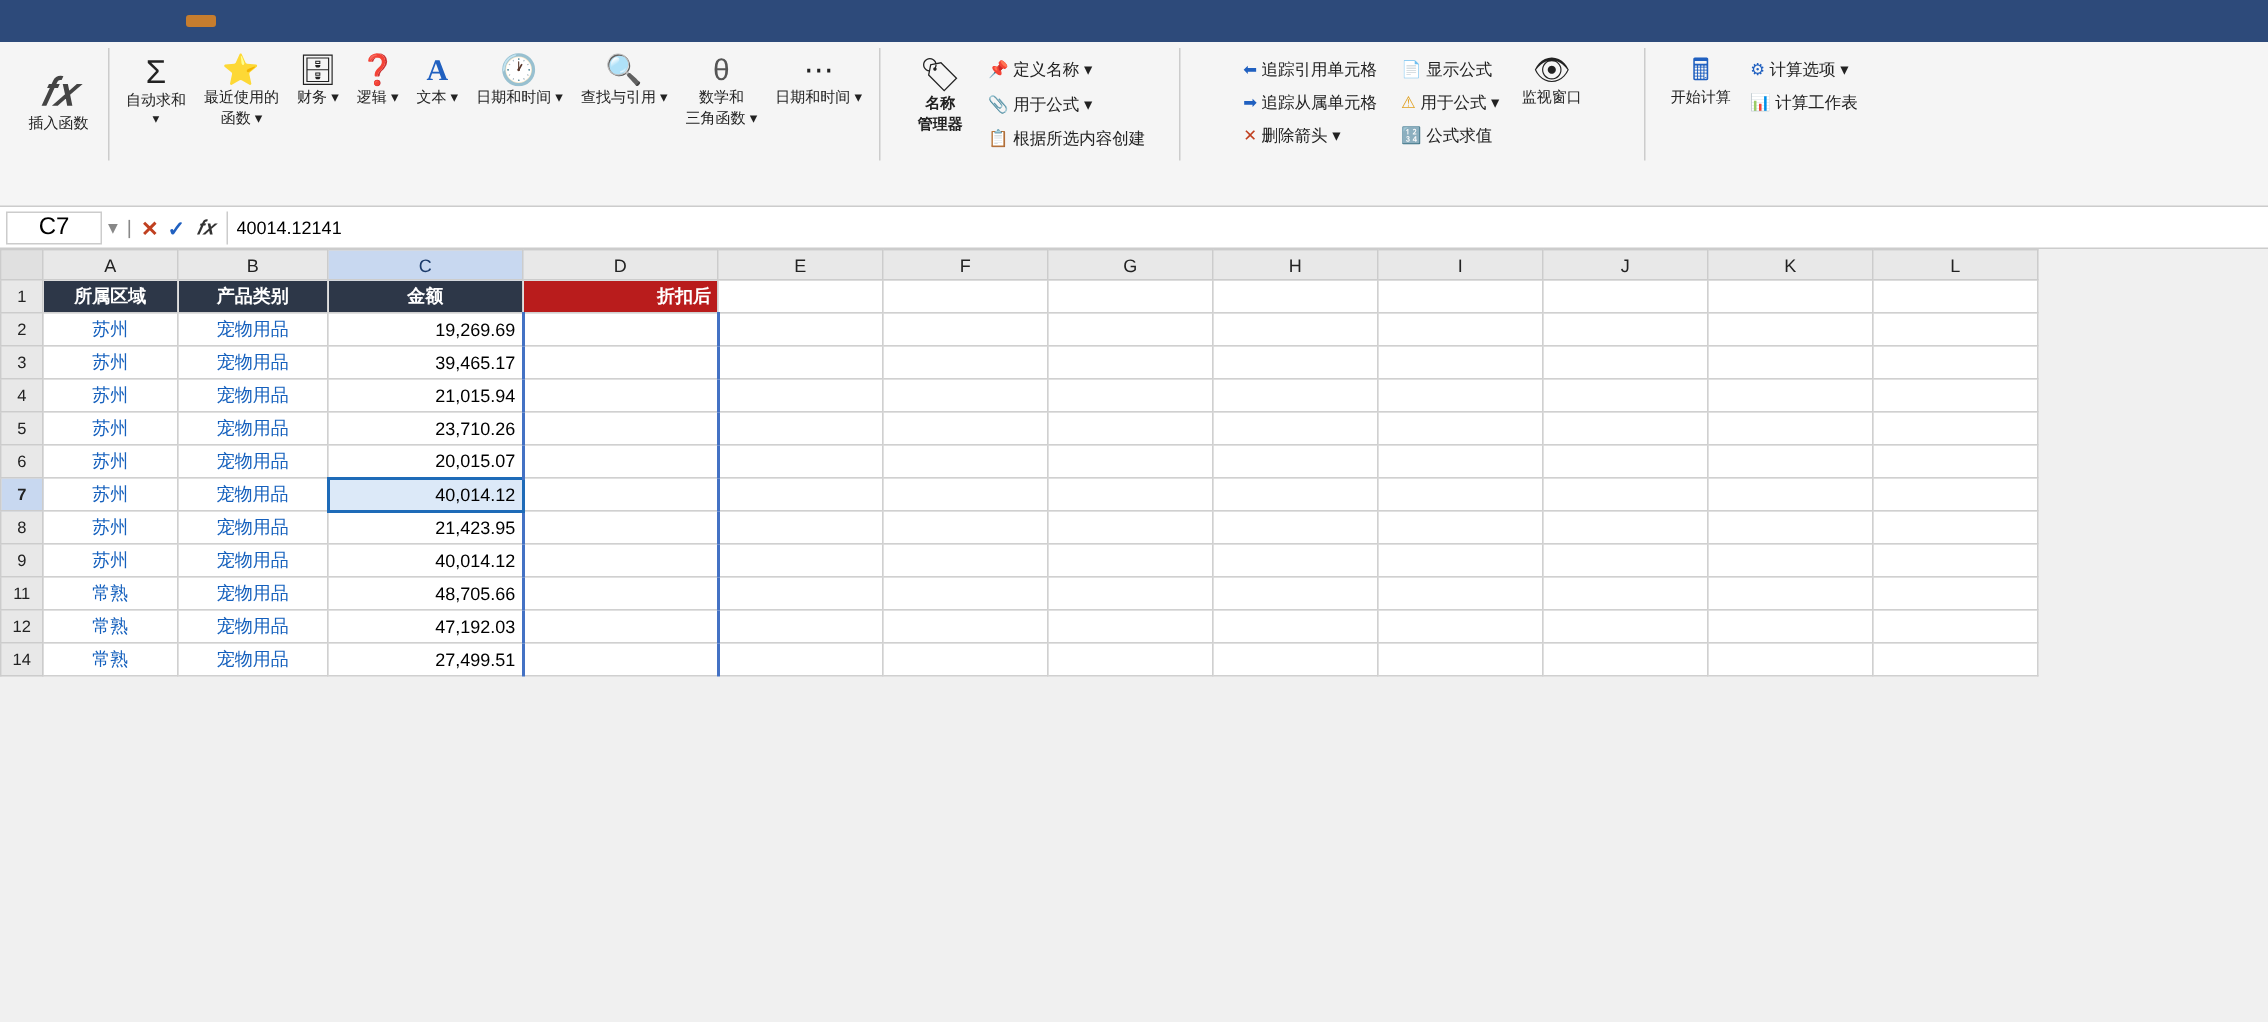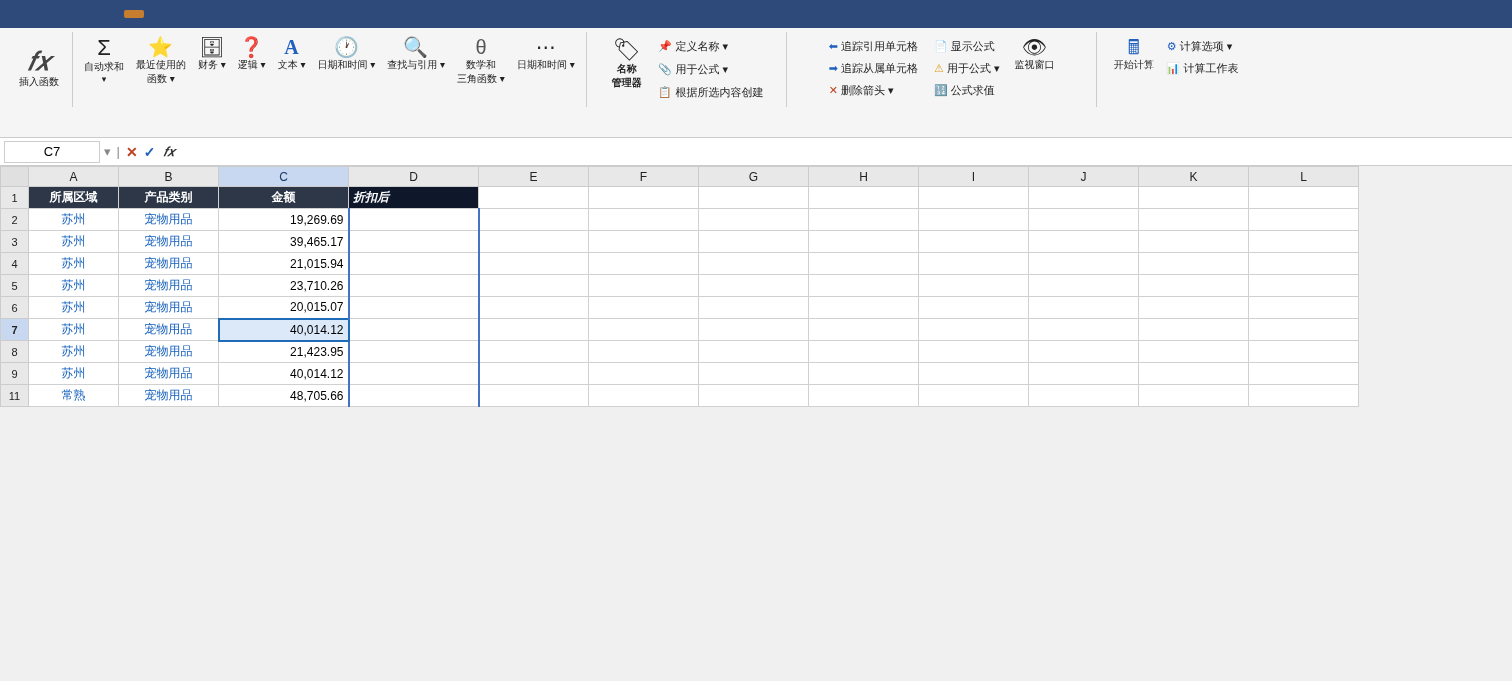--- a/index.html
+++ b/index.html
@@ -78,25 +78,25 @@
     .formula-bar {
       display: flex;
       align-items: center;
       height: 28px;
       background: #ffffff;
       border-bottom: 1px solid #ccc;
       padding: 0 4px;
       gap: 4px;
     }
     .cell-ref-box {
-      width: 96px;
+      width: 64px;
       height: 22px;
       border: 1px solid #ccc;
       padding: 0 4px;
-      font-size: 13px;
+      font-size: 16px;
       text-align: center;
     }
     .formula-input {
       flex: 1;
       height: 22px;
       border: none;
       border-left: 1px solid #ccc;
       padding: 0 6px;
       font-size: 12px;
       outline: none;
@@ -147,25 +147,24 @@
     .cell.header-cell {
       background: #2d3748;
       color: white;
       text-align: center;
       font-weight: bold;
     }
     .cell.center { text-align: center; }
     .cell.right { text-align: right; }
     .cell.blue-text { color: #1560bd; }
     .cell.d-header {
-      background: #0f172a;
+      background: #b91c1c;
       color: white;
-      text-align: left;
+      text-align: right;
       font-weight: bold;
-      font-style: italic;
     }
     .cell.empty-right {
       background: white;
       border: 1px solid #d0d0d0;
     }
     .overflow-container {
       overflow-x: auto;
       overflow-y: auto;
       height: calc(681px - 28px - 112px - 28px);
     }
@@ -335,20 +334,21 @@
   </div>
 </div>
 
 <div class="formula-bar">
   <input class="cell-ref-box" type="text" value="C7" style="">
   <span style="color:#888; font-size:13px; cursor:pointer;">▾</span>
   <span style="color:#888; font-size:13px; margin:0 2px; cursor:pointer;">|</span>
   <span style="color:#c04020; font-size:14px; cursor:pointer; font-weight:bold;">✕</span>
   <span style="color:#2060c0; font-size:14px; cursor:pointer; font-weight:bold; margin-left:2px;">✓</span>
   <span class="fx-icon">𝑓𝑥</span>
+  <input class="formula-input" type="text" value="40014.12141" style="">
 </div>
 
 <div class="overflow-container">
   <table class="spreadsheet-table">
     <colgroup>
       <col style="width:28px;">
       <col style="width:90px;">
       <col style="width:100px;">
       <col style="width:130px;">
       <col style="width:130px;">
@@ -522,15 +522,45 @@
           <td class="cell" style="border-left: 2px solid rgb(68, 114, 196); border-right: 2px solid rgb(68, 114, 196);"></td>
           <td class="cell empty-right"></td>
           <td class="cell empty-right"></td>
           <td class="cell empty-right"></td>
           <td class="cell empty-right"></td>
           <td class="cell empty-right"></td>
           <td class="cell empty-right"></td>
           <td class="cell empty-right"></td>
           <td class="cell empty-right"></td>
         </tr>
+        <tr>
+          <td class="row-header">12</td>
+          <td class="cell center blue-text">常熟</td>
+          <td class="cell center blue-text">宠物用品</td>
+          <td class="cell right">47,192.03</td>
+          <td class="cell" style="border-left: 2px solid rgb(68, 114, 196); border-right: 2px solid rgb(68, 114, 196);"></td>
+          <td class="cell empty-right"></td>
+          <td class="cell empty-right"></td>
+          <td class="cell empty-right"></td>
+          <td class="cell empty-right"></td>
+          <td class="cell empty-right"></td>
+          <td class="cell empty-right"></td>
+          <td class="cell empty-right"></td>
+          <td class="cell empty-right"></td>
+        </tr>
+        <tr>
+          <td class="row-header">14</td>
+          <td class="cell center blue-text">常熟</td>
+          <td class="cell center blue-text">宠物用品</td>
+          <td class="cell right">27,499.51</td>
+          <td class="cell" style="border-left: 2px solid rgb(68, 114, 196); border-right: 2px solid rgb(68, 114, 196);"></td>
+          <td class="cell empty-right"></td>
+          <td class="cell empty-right"></td>
+          <td class="cell empty-right"></td>
+          <td class="cell empty-right"></td>
+          <td class="cell empty-right"></td>
+          <td class="cell empty-right"></td>
+          <td class="cell empty-right"></td>
+          <td class="cell empty-right"></td>
+        </tr>
       </tbody>
   </table>
 </div>
 
 </body></html>

